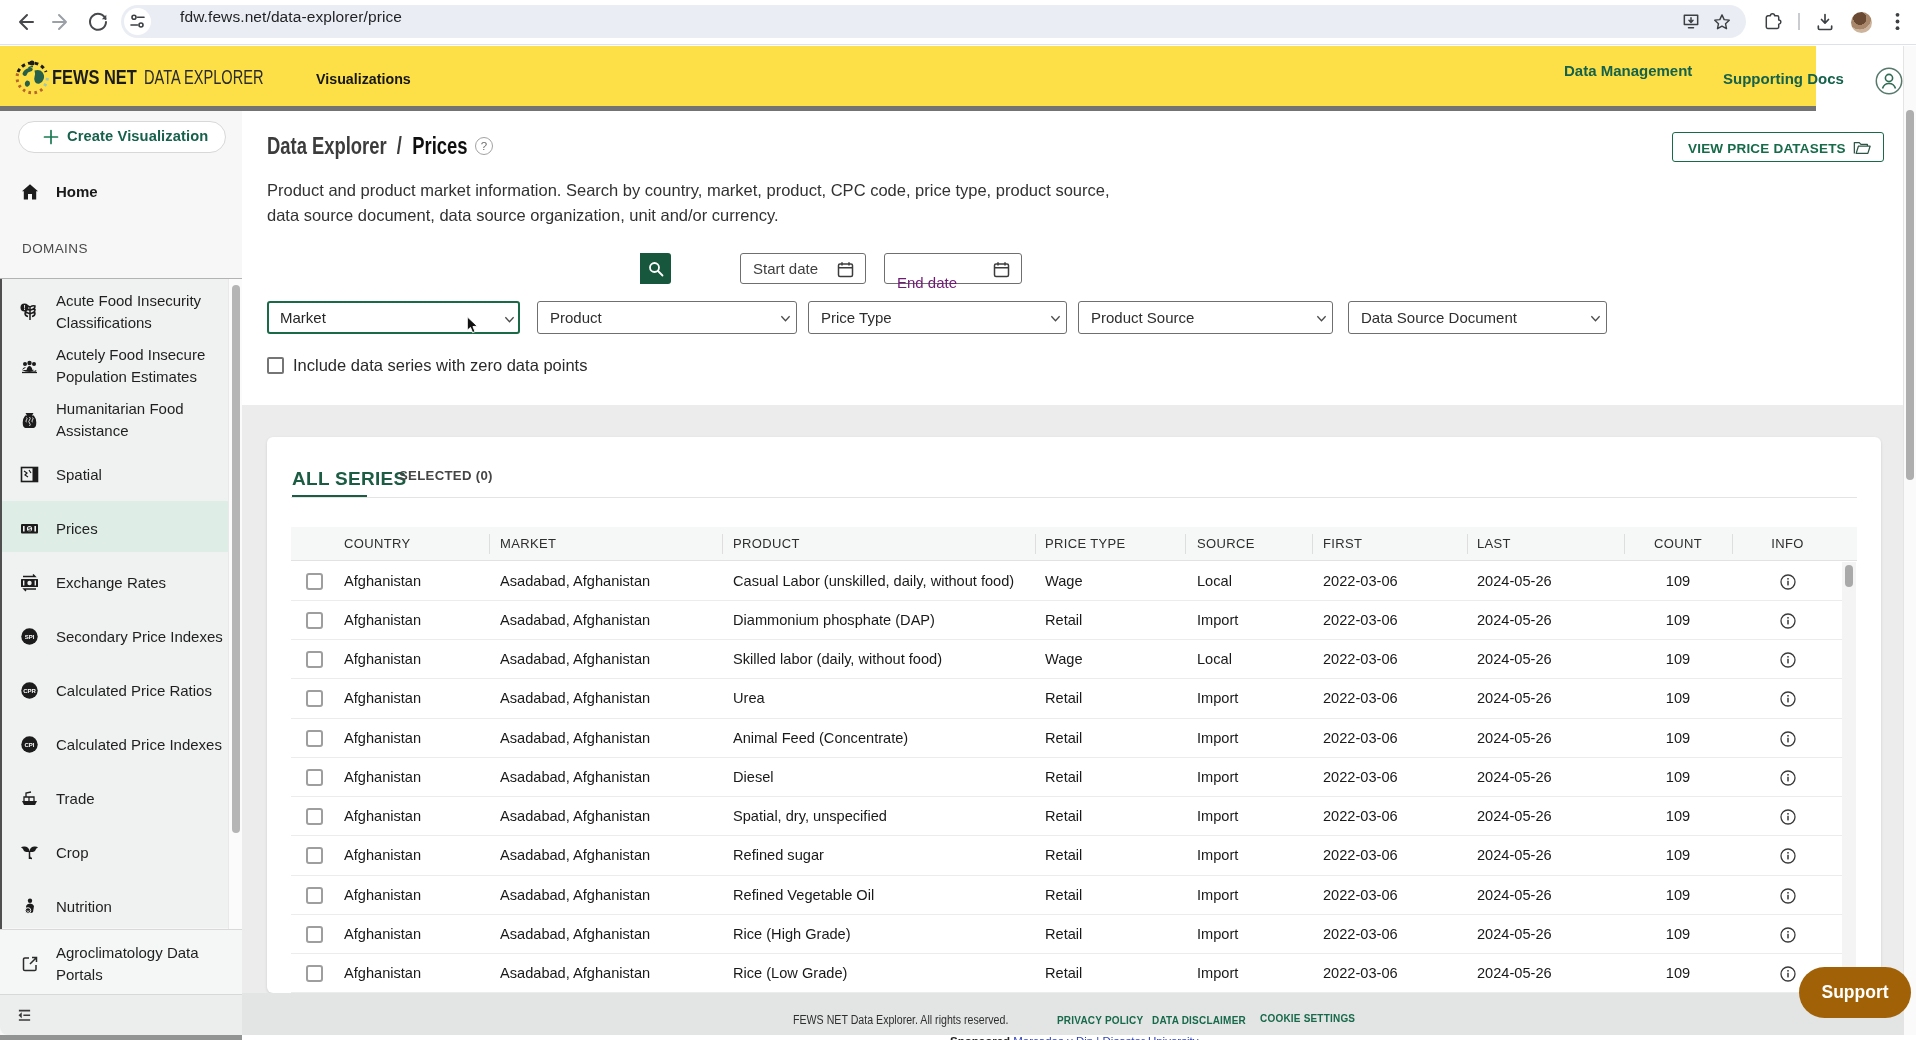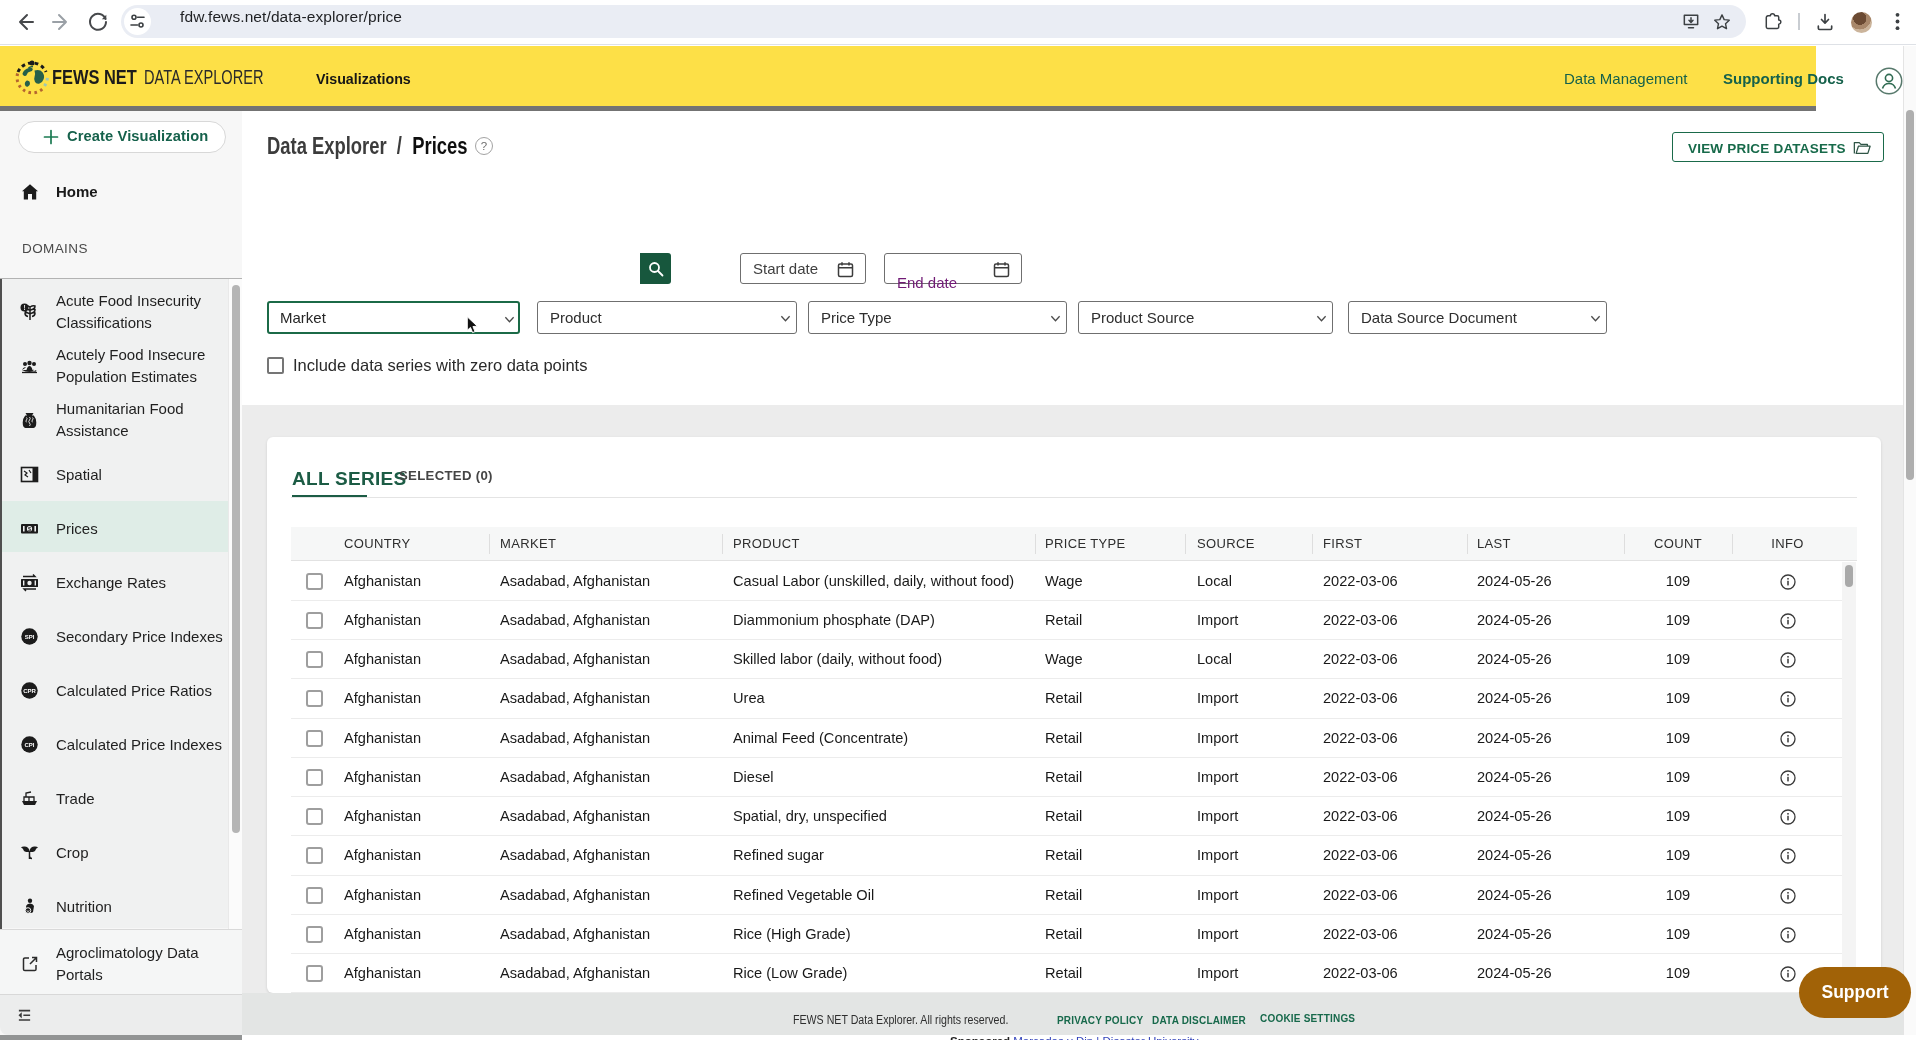--- a/index.html
+++ b/index.html
@@ -84,21 +84,21 @@
       <circle cx="18" cy="3" r="2.5" fill="#1b1b1b"></circle>
       <path d="M8.5 13.5 q1.5-4.5 6.5-5.5 q4-0.8 3.8 1.5 q-0.2 1.9-3 2.2 q-2.3 0.3-2.8 2.6 q-0.5 2.2-2.5 1.7 q-2.2-0.6-2-2.5z" fill="#26604A"></path>
       <path d="M20.5 10.5 q5.5-1.5 8 1.8 q2.4 3.2 1.2 6.8 q-1.2 3.6-4.2 4.4 q-3.2 0.9-4.6-1.8 q-1.3-2.6-0.3-5.2 q1-2.6-0.1-6z" fill="#26604A"></path>
       <path d="M12.8 20.5 q3-0.3 3.2 2.5 q0.2 2.8-2 3.5 q-2.3 0.7-3-1.5 q-0.8-2.8 1.8-4.5z" fill="#26604A"></path>
       <path d="M14.5 8 q2-1.5 4.5-1.5" stroke="#26604A" stroke-width="1.6"></path>
     </g>
   </svg>
   <div class="abs" style="left:52px;top:20px;font-size:20px;font-weight:bold;color:#1b1b1b;transform:scaleX(0.82);transform-origin:0 0;white-space:nowrap">FEWS&nbsp;NET</div>
   <div class="abs" style="left:144px;top:20px;font-size:20px;color:#2b2b2b;transform:scaleX(0.73);transform-origin:0 0;white-space:nowrap">DATA EXPLORER</div>
   <div class="abs" style="left:316px;top:24px;font-size:15px;font-weight:bold;color:#161616;transform:scaleX(0.95);transform-origin:0 0;white-space:nowrap">Visualizations</div>
-  <div class="abs" style="left:1564px;top:24px;font-size:15px;font-weight:normal;color:#15614B;white-space:nowrap">Data Management</div>
+  <div class="abs" style="left:1564px;top:16px;font-size:15px;font-weight:bold;color:#15614B;white-space:nowrap">Data Management</div>
   <div class="abs" style="left:1723px;top:24px;font-size:15px;font-weight:bold;color:#15614B;white-space:nowrap">Supporting Docs</div>
   <svg class="abs" style="left:1875px;top:21px" width="28" height="28" viewBox="0 0 28 28">
       <circle cx="14" cy="14" r="12.7" stroke="#57796C" stroke-width="1.5" fill="none"></circle>
       <circle cx="14" cy="11" r="3.6" stroke="#2F6B52" stroke-width="1.6" fill="none"></circle>
       <path d="M7.5 21.5 q1.5-5 6.5-5 q5 0 6.5 5" stroke="#2F6B52" stroke-width="1.6" fill="none"></path>
     </svg>
 </div>
 <div id="sidebar">
   <div class="abs" style="left:18px;top:10px;width:208px;height:32px;border:1px solid #D8D8D8;border-radius:17px;background:#fff"></div>
   <svg class="abs" style="left:43px;top:18px" width="16" height="16" viewBox="0 0 16 16">
@@ -208,20 +208,21 @@
 <div id="main">
   <div id="grayzone"></div>
   <div class="abs" style="left:25px;top:22px;font-size:23px;font-weight:bold;color:#3C3C3C;transform:scaleX(0.8);transform-origin:0 0;white-space:nowrap">Data Explorer&nbsp; /&nbsp; <span style="color:#0E0E0E">Prices</span></div>
   <div class="abs" style="left:233px;top:26px;width:18px;height:18px;border:1px solid #A3A3A3;border-radius:50%;font-size:11.5px;color:#6e6e6e;text-align:center;line-height:17px">?</div>
   <div class="abs" style="left:1430px;top:21px;width:212px;height:30px;border:1px solid #1A6A4A;border-radius:3px;background:#fff">
     <div class="abs" style="left:15px;top:8px;font-size:13.5px;font-weight:bold;color:#176A4A;letter-spacing:0.2px">VIEW PRICE DATASETS</div>
     <svg class="abs" style="left:180px;top:7px" width="18" height="16" viewBox="0 0 20 17">
         <path d="M1.5 14.5 V2.5 H7 L8.8 4.5 H16 V6.5 M3.5 14.5 L6 6.5 H19 L16.5 14.5 Z" stroke="#2F5546" stroke-width="1.4" fill="none" stroke-linejoin="round"></path>
       </svg>
   </div>
+  <div class="abs" style="left:25px;top:67px;font-size:16.5px;color:#323232;line-height:25.3px">Product and product market information. Search by country, market, product, CPC code, price type, product source,<br>data source document, data source organization, unit and/or currency.</div>
   <div class="abs" style="left:398px;top:142px;width:31px;height:31px;background:#17573D;border-radius:0 3px 3px 0"></div>
   <svg class="abs" style="left:406px;top:150px" width="16" height="16" viewBox="0 0 16 16">
       <circle cx="6.5" cy="6.5" r="4.5" stroke="#fff" stroke-width="1.8" fill="none"></circle>
       <path d="M10 10 L14.5 14.5" stroke="#fff" stroke-width="1.8" stroke-linecap="round"></path>
     </svg>
   <div class="inp" style="left:498px;top:142px;width:126px;height:31px">
       <span style="position:absolute;left:12px;top:6px;color:#3F3F3F">Start date</span>
     <svg class="abs" style="left:96px;top:7px" width="17" height="17" viewBox="0 0 17 17">
         <rect x="1.5" y="3" width="14" height="12.5" rx="1.5" stroke="#3c3c3c" stroke-width="1.5" fill="none"></rect>
         <path d="M1.5 6.8 H15.5 M5 1.2 V4.4 M12 1.2 V4.4" stroke="#3c3c3c" stroke-width="1.5"></path>

